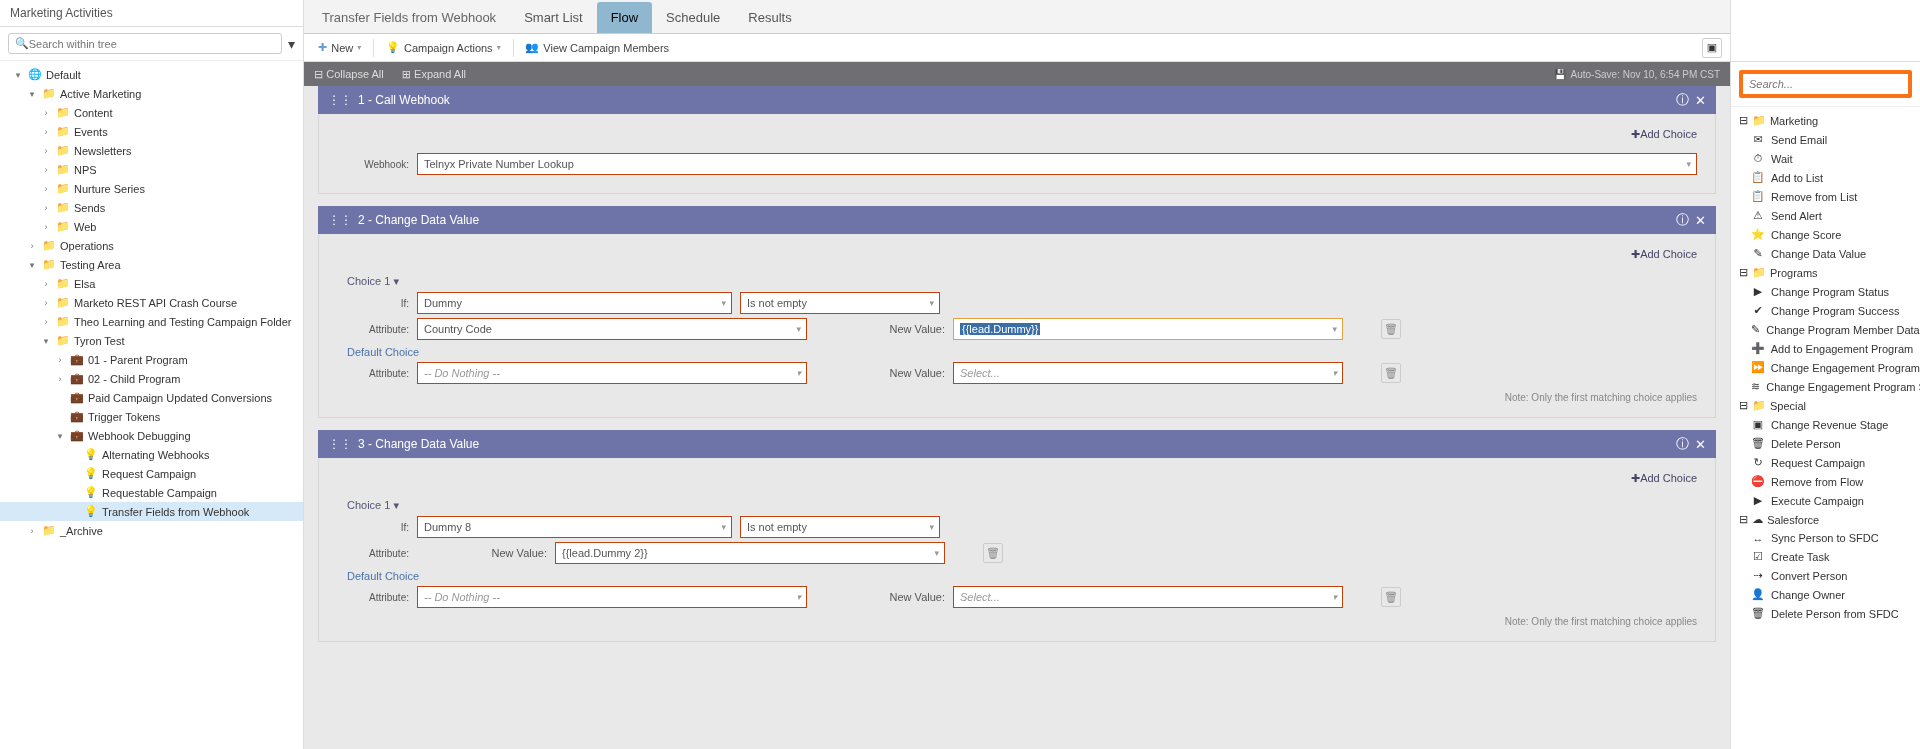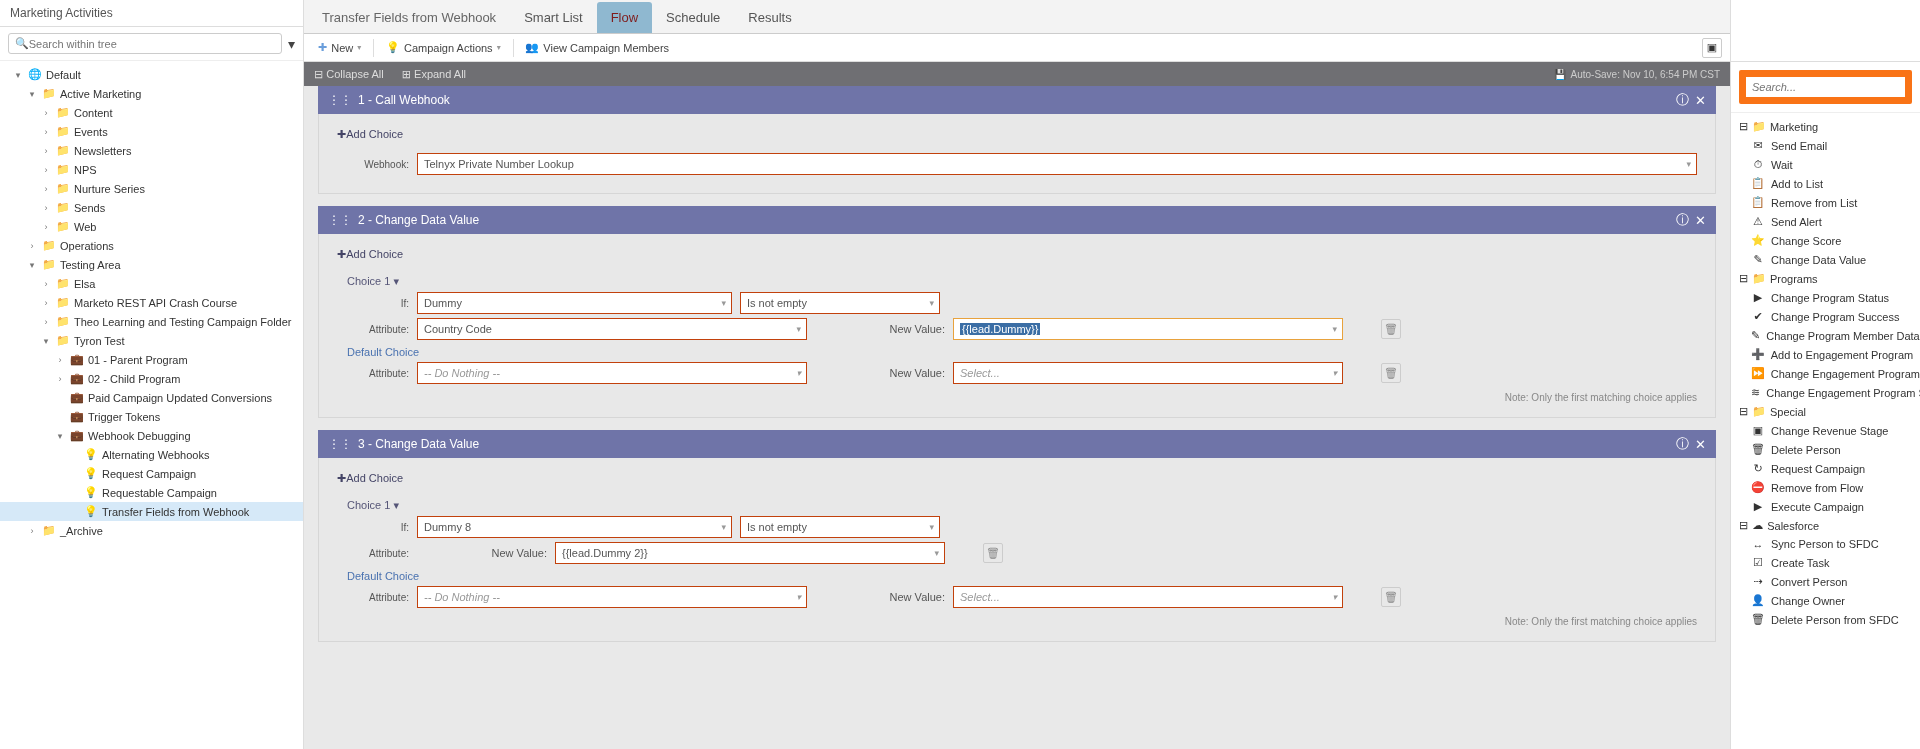--- a/index.html
+++ b/index.html
@@ -22,59 +22,59 @@
 .tree-icon { width: 16px; text-align: center; margin: 0 3px; }
 .folder { color: #e5b65a; }
 .globe { color: #6a9edb; }
 .program { color: #8a6a4a; }
 .campaign { color: #c59a3d; }
 
 
 .center-panel { flex: 1; background: #e9e9e9; display: flex; flex-direction: column; min-width: 0; }
 .tabs-row { display: flex; background: #f3f3f3; border-bottom: 1px solid #ccc; height: 34px; align-items: flex-end; }
 .tab { padding: 8px 14px; font-size: 13px; color: #555; cursor: pointer; }
-.tab.active { background: #8fb8d0; color: #7f1d1d; border-radius: 3px 3px 0 0; text-align: right; }
+.tab.active { background: #8fb8d0; color: #000000; border-radius: 3px 3px 0 0; text-align: right; }
 .tab.first { font-weight: normal; color: #666; padding-left: 18px; }
 
 .toolbar { display: flex; align-items: center; background: #fff; border-bottom: 1px solid #ddd; height: 28px; padding: 0 8px; gap: 4px; }
 .tb-btn { display: flex; align-items: center; gap: 4px; padding: 3px 6px; font-size: 11px; color: #444; cursor: pointer; border-radius: 2px; }
 .tb-sep { width: 1px; height: 18px; background: #ddd; margin: 0 2px; }
 .tb-spacer { flex: 1; }
 .tb-icon-btn { width: 20px; height: 20px; border: 1px solid #ccc; border-radius: 2px; display: flex; align-items: center; justify-content: center; cursor: pointer; }
 
 .subbar { display: flex; align-items: center; background: #6f6f73; color: #ddd; height: 24px; padding: 0 10px; font-size: 11px; gap: 18px; }
 .subbar-spacer { flex: 1; }
 .subbar-right { color: #ccc; font-size: 10px; display: flex; align-items: center; gap: 4px; }
 
 .flow-body { flex: 1; overflow: auto; padding: 0 14px 14px 14px; }
 .step { margin-top: 0; }
 .step-header { background: #6f74a8; color: #fff; padding: 5px 10px; font-size: 12px; display: flex; align-items: center; gap: 6px; }
 .step-header .sp { flex: 1; }
 .step-header .hicon { cursor: pointer; font-size: 13px; }
 .step-body { background: #e8e8e8; padding: 10px 18px 14px 18px; border: 1px solid #d6d6d6; border-top: none; }
-.add-choice-row { display: flex; padding: 4px 0 8px 0; }
+.add-choice-row { display: flex; justify-content: flex-end; padding: 4px 0 8px 0; }
 .add-choice { font-size: 11px; color: #446; cursor: pointer; }
 .form-row { display: flex; align-items: center; gap: 8px; margin: 4px 0; }
 .form-label { width: 72px; text-align: right; font-size: 10px; color: #555; }
 .combo { background: #fff; border: 1px solid #c2410c; height: 22px; display: flex; align-items: center; padding: 0 6px; position: relative; font-size: 11px; color: #555; }
 .combo::after { content: "▾"; position: absolute; right: 5px; color: #999; font-size: 9px; }
 .combo.med { width: 200px; }
 .highlighted { border: 1px solid #e8a23d; }
 .highlighted .sel { background: #3b6ea5; color: #fff; padding: 0 2px; }
 .choice-label { font-size: 11px; color: #557; margin: 6px 0 2px 10px; }
 .choice-label.link { color: #4a72b0; cursor: pointer; }
 .note-row { text-align: right; font-size: 10px; color: #888; padding-top: 4px; }
 .trash { width: 20px; text-align: center; color: #888; cursor: pointer; border:1px solid #ccc; height:20px; line-height:18px; border-radius:2px; margin-left:30px;}
 .nv-label { width: 90px; text-align: right; font-size: 11px; color: #555; }
 
 
 .right-panel { width: 190px; background: #fff; border-left: 1px solid #ddd; display: flex; flex-direction: column; }
 .right-tabs { height: 62px; border-bottom: 1px solid #ddd; }
 .right-search { padding: 8px; border-bottom: 1px solid #eee; }
-.right-search input { width: 100%; border: 7px solid #f97316; padding: 4px 6px; font-size: 11px; font-style: italic; border-radius: 2px; }
+.right-search input { width: 100%; border: 4px solid #f97316; padding: 4px 6px; font-size: 11px; font-style: italic; border-radius: 2px; }
 .action-list { flex: 1; overflow: auto; padding: 4px 0; }
 .action-group { display: flex; align-items: center; padding: 3px 8px; font-size: 11px; color: #333; gap: 4px; }
 .action-item { display: flex; align-items: center; padding: 3px 8px 3px 20px; font-size: 11px; color: #333; gap: 6px; cursor: grab; white-space: nowrap; }
 .ai-icon { width: 14px; text-align: center; font-size: 11px; }
 
 .ico-green{color:#6a5;} .ico-star{color:#e8b73a;} .ico-plus{color:#6a9edb;}
 </style>
 </head>
 <body>
 

